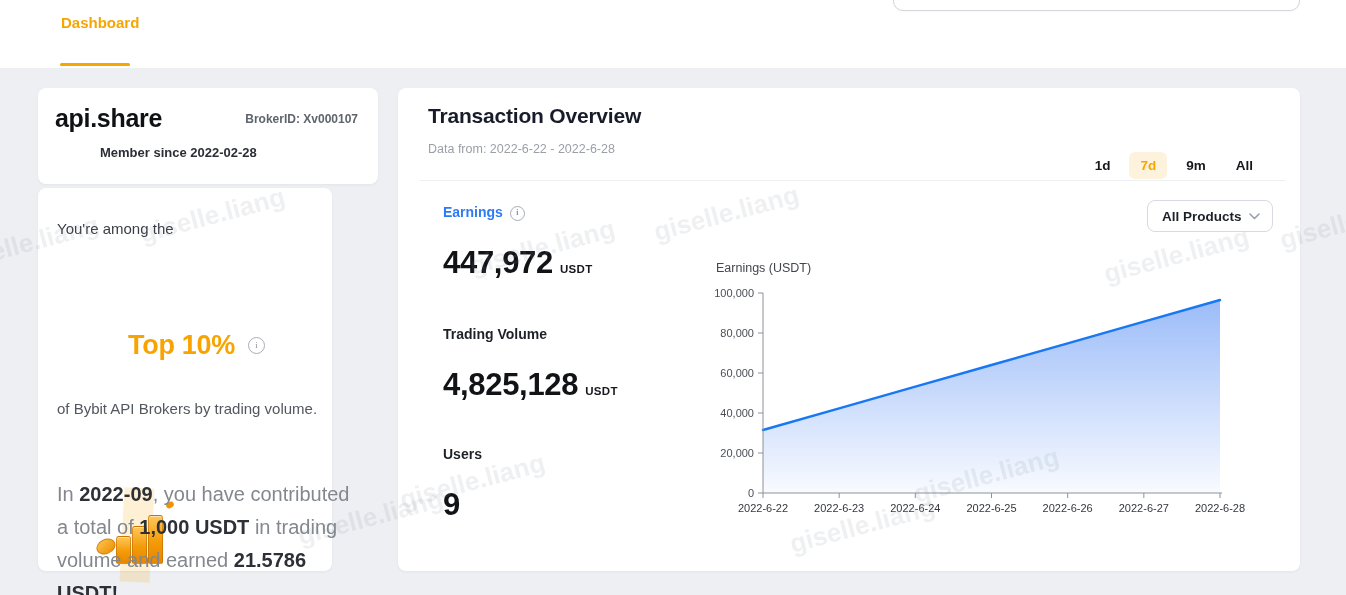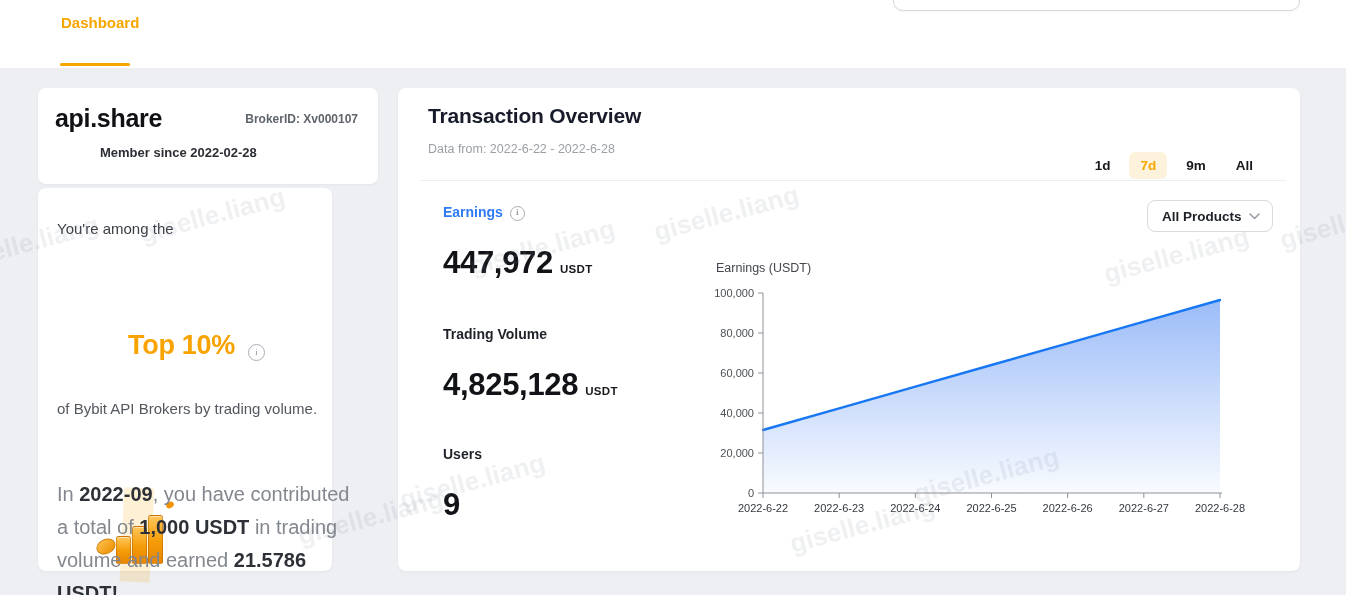--- a/index.html
+++ b/index.html
@@ -19,21 +19,21 @@
   .card-main{left:398px;top:88px;width:902px;height:483px;}
 
   
   .profile-name{position:absolute;left:17px;top:16px;font-size:25px;font-weight:700;color:#101114;letter-spacing:-.3px;}
   .broker-id{position:absolute;right:20px;top:24px;font-size:12px;color:#5f646c;font-weight:600;}
   .member-since{position:absolute;left:18px;top:57px;font-size:13px;font-weight:600;color:#2b2e34;margin-left:44px;}
 
   
   .rank-intro{position:absolute;left:19px;top:32px;font-size:15px;color:#3a3e45;}
   .rank-caption{position:absolute;left:19px;top:212px;font-size:15px;color:#53575e;}
-  .rank-row{position:absolute;left:90px;top:142px;display:flex;align-items:flex-end;gap:13px;}
+  .rank-row{position:absolute;left:90px;top:142px;display:flex;align-items:center;gap:13px;}
   .rank-title{font-size:27px;font-weight:800;color:#f8a300;letter-spacing:-.3px;}
   .info-icon{display:inline-flex;align-items:center;justify-content:center;border:1px solid #a9adb4;
     border-radius:50%;color:#8d9199;flex:0 0 auto;}
   .info-icon::before{content:"i";font-size:9px;line-height:1;font-family:"Liberation Serif",serif;}
   .info-lg{width:15px;height:15px;}
   .info-sm{width:13px;height:13px;margin-left:7px;transform:translateY(1px);}
   .info-sm::before{font-size:8px;}
 
   
   .rank-badge{position:absolute;left:56px;top:300px;width:80px;height:96px;}

